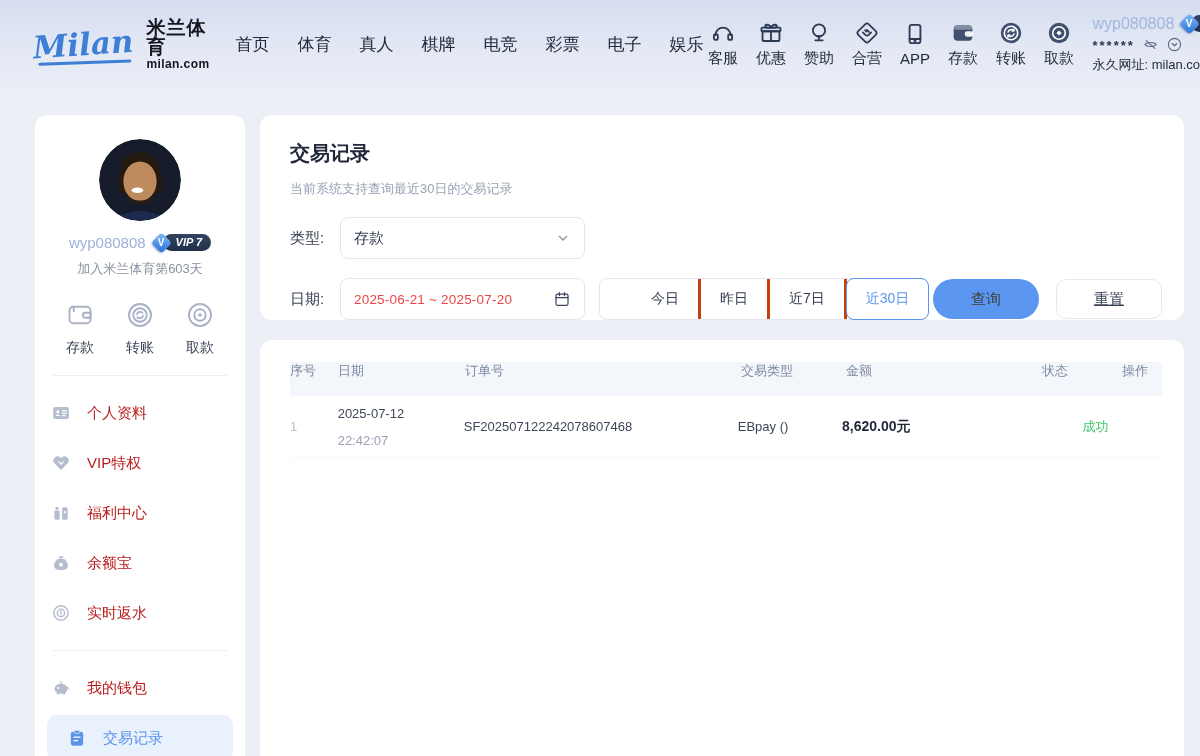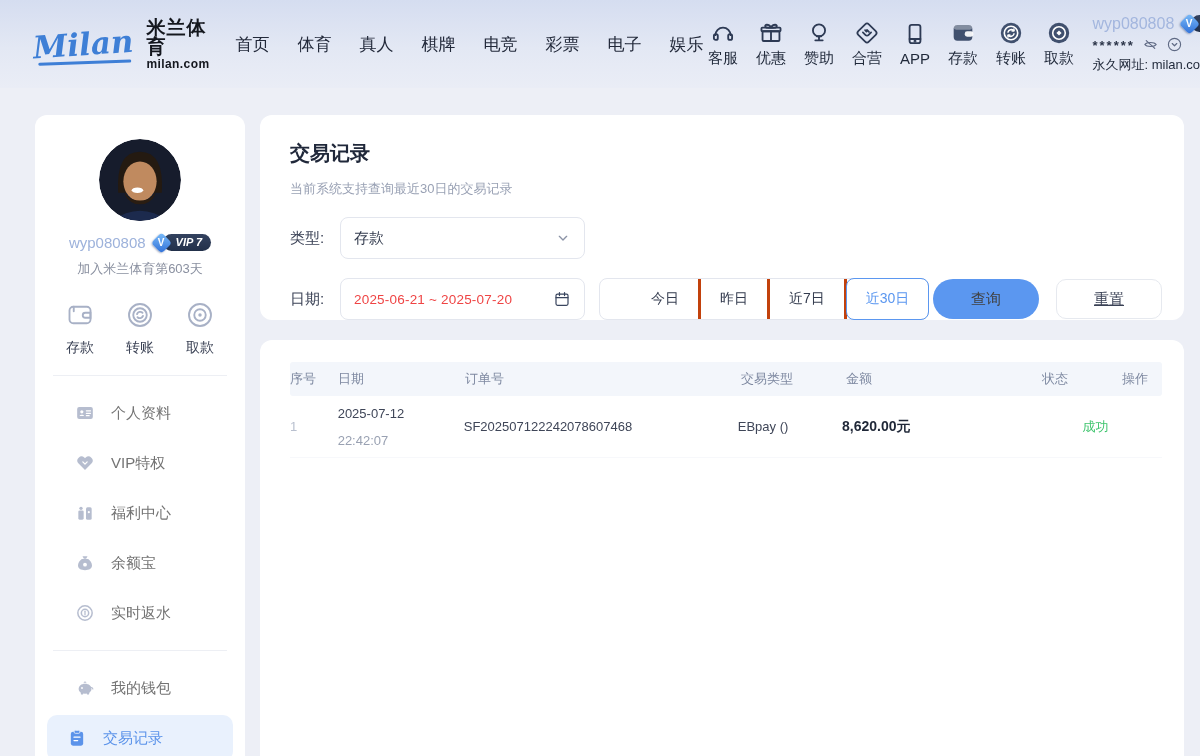--- a/index.html
+++ b/index.html
@@ -74,22 +74,22 @@
   .join-text { text-align:center; font-size:13px; color:#8a90a0; margin-top:9px; }
 
   .sb-quick { display:flex; justify-content:space-between; padding:22px 30px 18px; }
   .sb-quick-item { display:flex; flex-direction:column; align-items:center; gap:9px; cursor:pointer; }
   .sb-quick-item .ico { width:30px; height:30px; color:#a8b1c6; }
   .sb-quick-label { font-size:14px; color:#3a4154; }
 
   .sb-divider { height:1px; background:#edeff4; margin:0 18px; }
 
   .menu { padding:12px 0; }
-  .menu-item { display:flex; align-items:center; gap:16px; height:50px; padding-left:40px;
-    font-size:15px; color:#737373; cursor:pointer; }
+  .menu-item { display:flex; align-items:center; gap:16px; height:50px; padding-left:16px;
+    font-size:15px; color:#b91c1c; cursor:pointer; }
   .menu-item .ico { width:20px; height:20px; color:#b6bdcf; flex:0 0 auto; }
   .menu-item.active { margin:2px 12px; height:46px; padding-left:20px; border-radius:10px;
     background:#e9f1fd; color:#5b93ea; }
   .menu-item.active .ico { color:#5b93ea; }
 
   
   .filter-card {
     position:absolute; left:260px; top:115px; width:924px; height:205px;
     background:#fff; border-radius:12px; padding:25px 22px 0 30px;
   }
@@ -119,21 +119,21 @@
   .btn-primary { width:106px; height:40px; border:none; border-radius:20px; background:#5b97f0;
     color:#404040; font-size:15px; font-family:inherit; cursor:pointer; }
   .btn-plain { width:106px; height:40px; border:1px solid #e6e9ef; border-radius:10px; background:#fff;
     color:#3b4256; font-size:15px; font-family:inherit; cursor:pointer;text-decoration:underline; }
 
   
   .table-card {
     position:absolute; left:260px; top:340px; width:924px; height:430px;
     background:#fff; border-radius:12px; padding:22px 22px 0 30px;
   }
-  .t-head { display:flex; align-items:center; height:34px; background:#f3f6fb; border-radius:3px;
+  .t-head { display:flex; height:34px; background:#f3f6fb; border-radius:3px;
     font-size:13px; color:#7e89a1; }
   .t-row { display:flex; align-items:center; min-height:62px; border-bottom:1px solid #f7f8fb; }
   .c-idx { width:48px; }
   .c-date { width:127px; }
   .c-order { width:276px; }
   .c-type { width:105px; }
   .c-amount { width:196px; }
   .c-status { width:80px; }
   .c-op { flex:1; }
   .t-row .c-idx { color:#b9c0cf; font-size:13px; }

